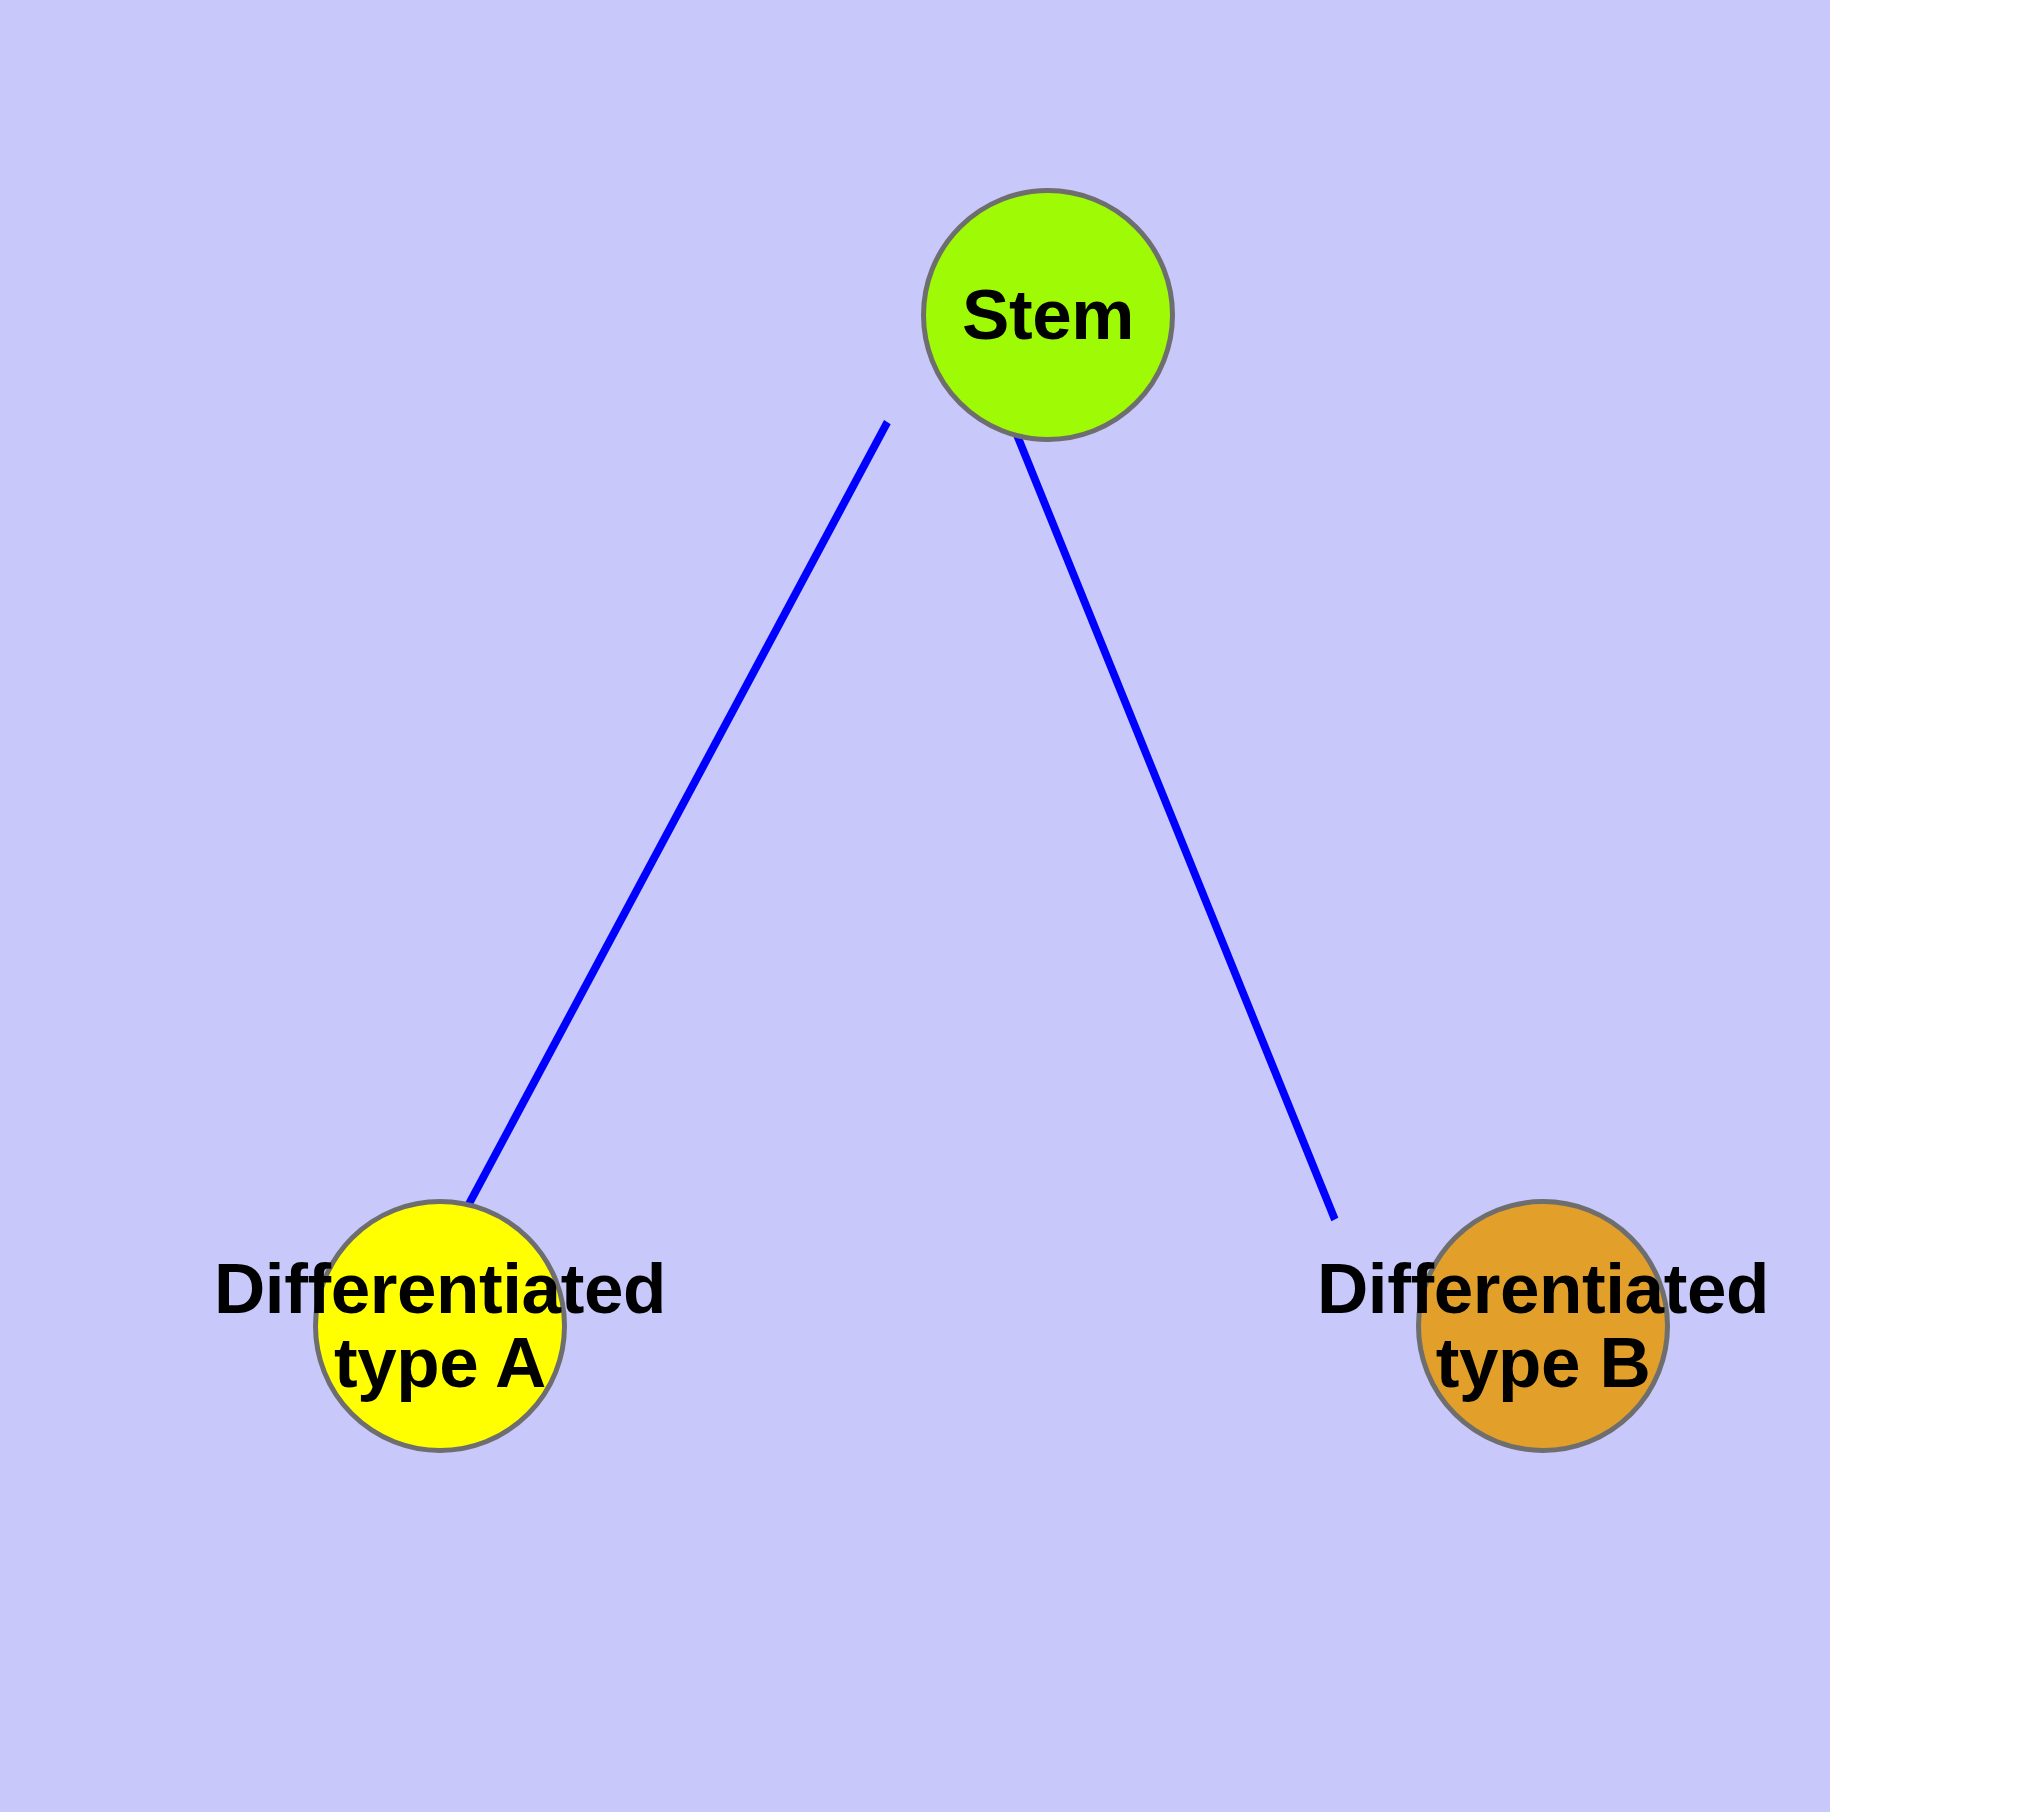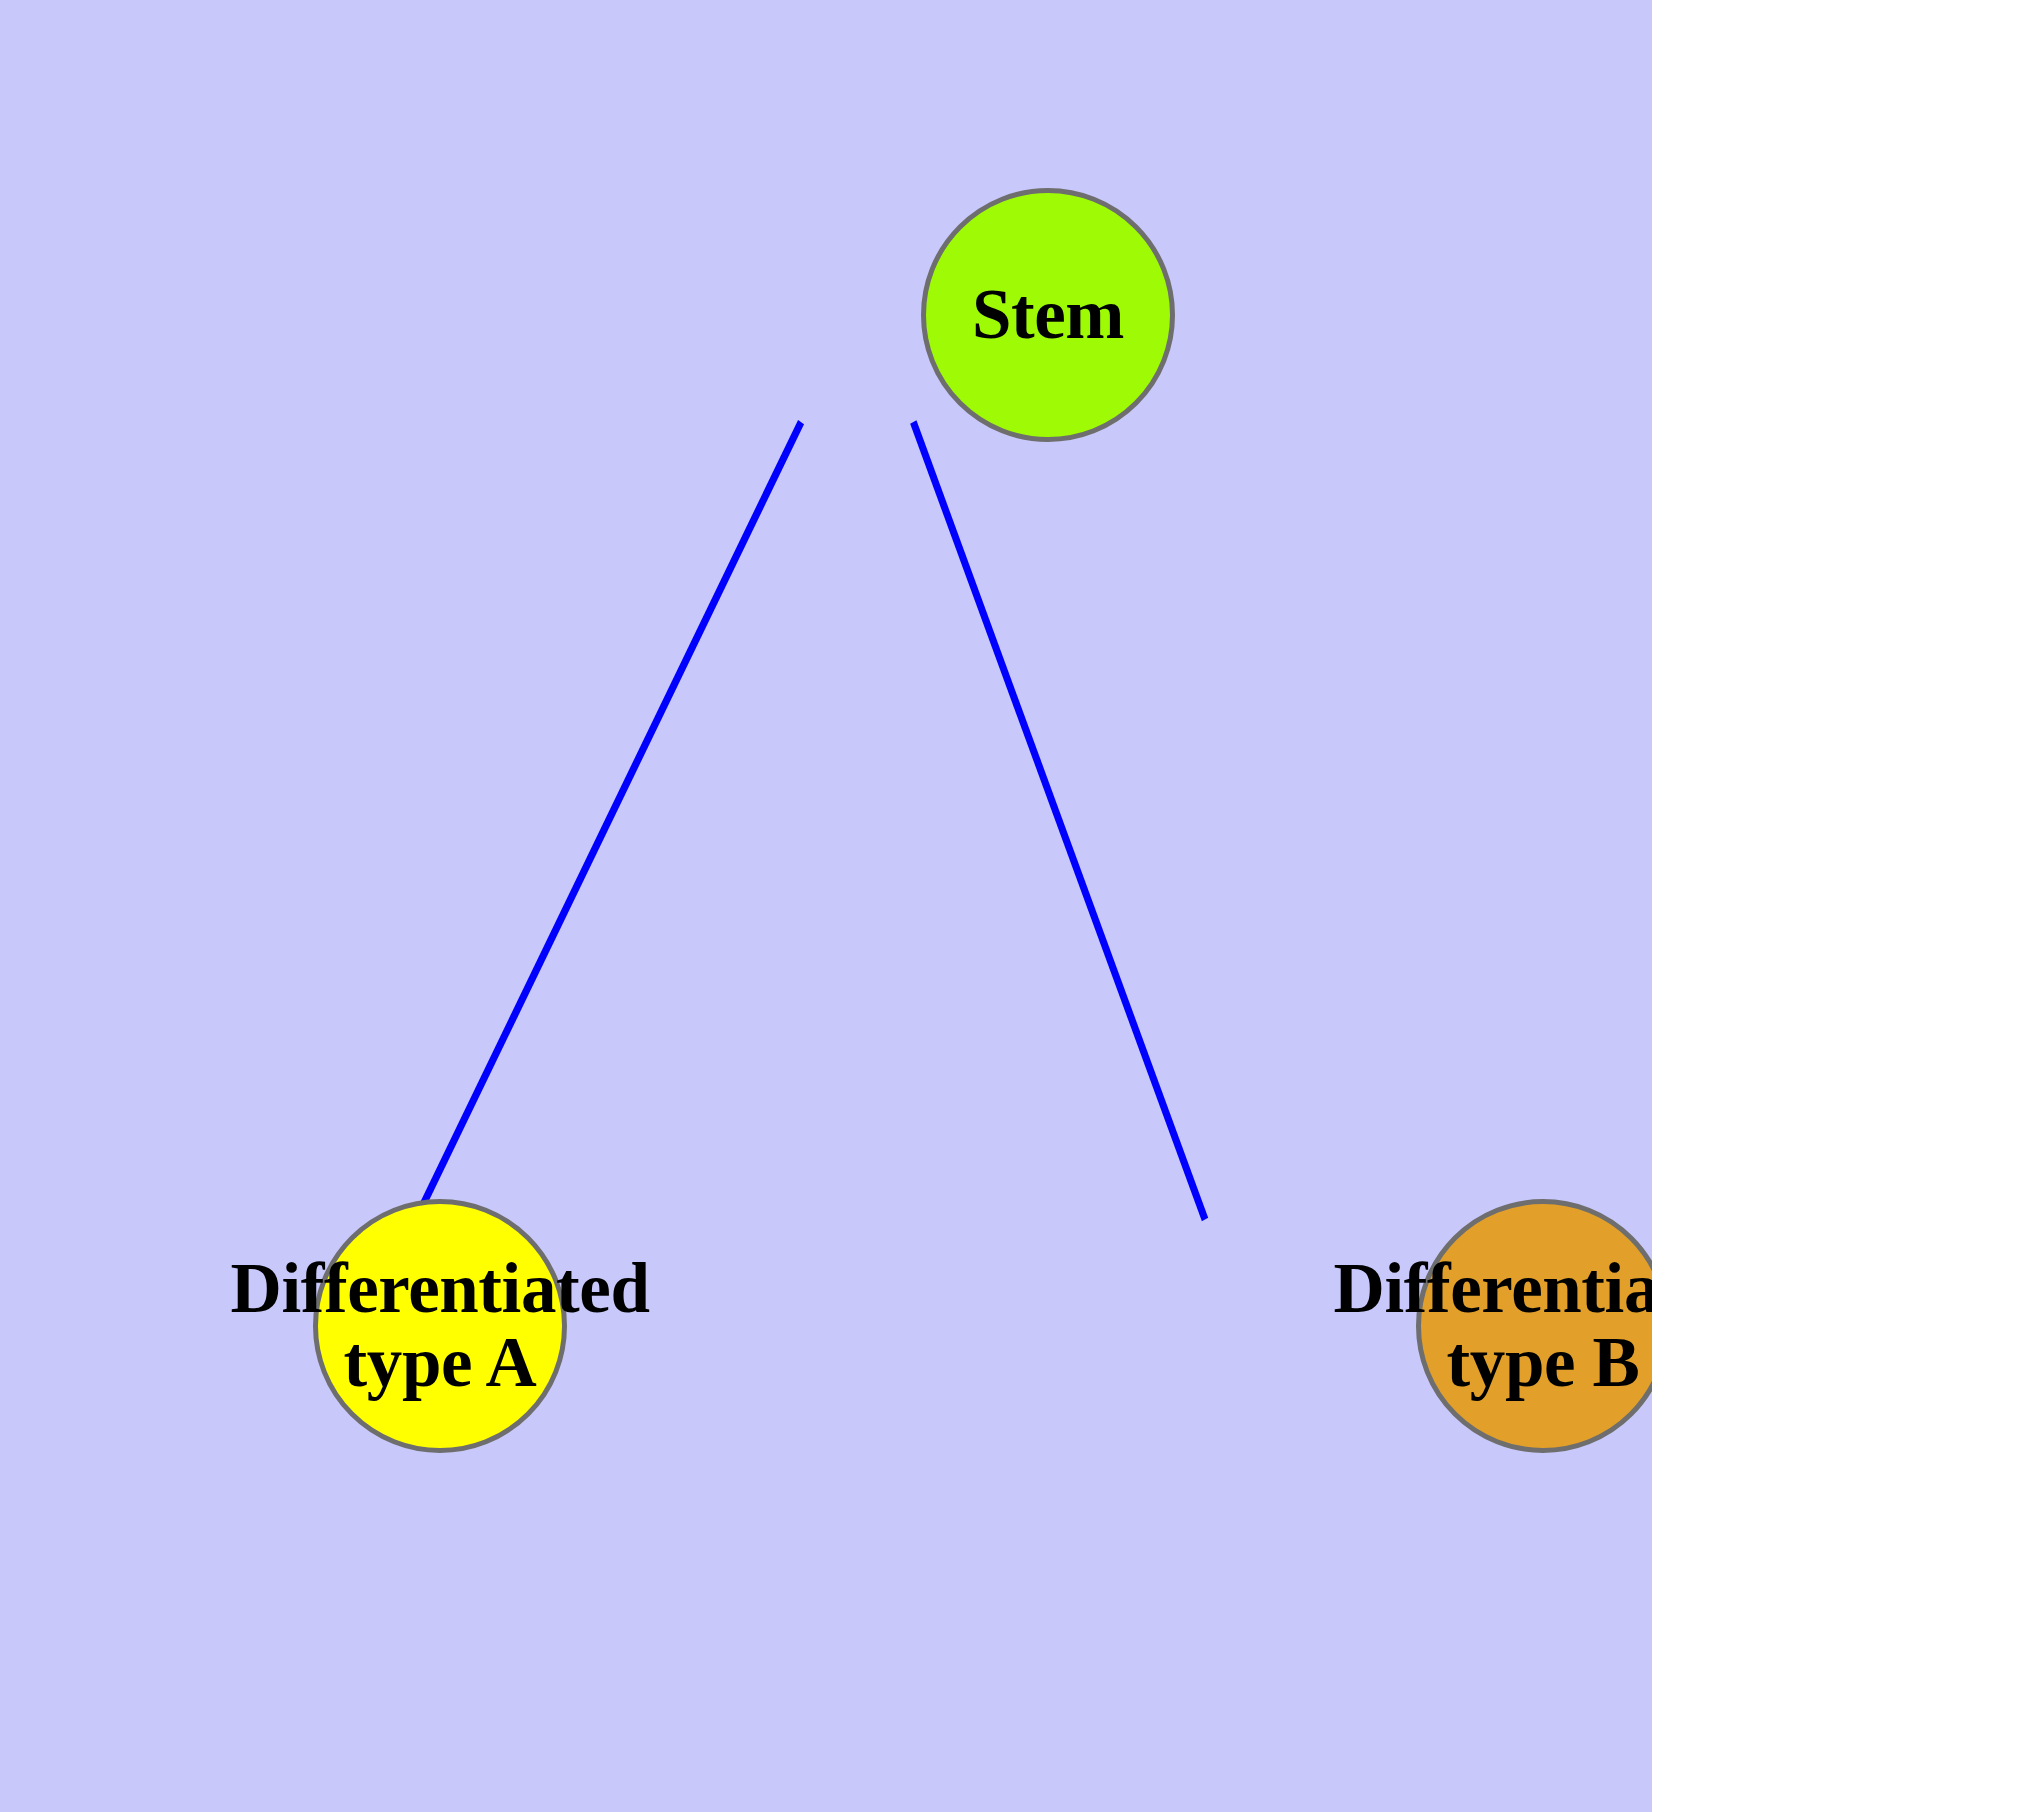--- a/index.html
+++ b/index.html
@@ -52,21 +52,21 @@
     font-weight: bold;
     font-size: 71px;
     line-height: 1.04;
     letter-spacing: -0.4px;
     pointer-events: none;
   }
 </style>
 </head>
 <body>
 
-<div id="canvas" style="width: 1652px; height: 1812px; font-family: Liberation Serif, serif;">
+<div id="canvas" style="width: 1830px; height: 1812px;">
 
   <div id="graph-bg" style="background: rgb(200, 200, 250);"></div>
 
   <svg id="edge-layer" viewBox="0 0 2384 2138" preserveAspectRatio="none">
     <line id="edge-stem-to-a" stroke-linecap="butt" x1="1156" y1="498" x2="600" y2="1439" stroke="#0000ff" stroke-width="10"></line>
     <line id="edge-stem-to-b" stroke-linecap="butt" x1="1318" y1="498" x2="1739" y2="1439" stroke="#0000ff" stroke-width="10"></line>
   </svg>
 
   <div class="node-group" id="node-stem" style="left: 1048px; top: 315px; width: 254px; height: 254px;">
     <div class="node-circle" id="circle-stem" style="width: 254px; height: 254px; background: rgb(158, 250, 5); border-color: rgb(110, 110, 110); border-width: 5.1px;"></div>

